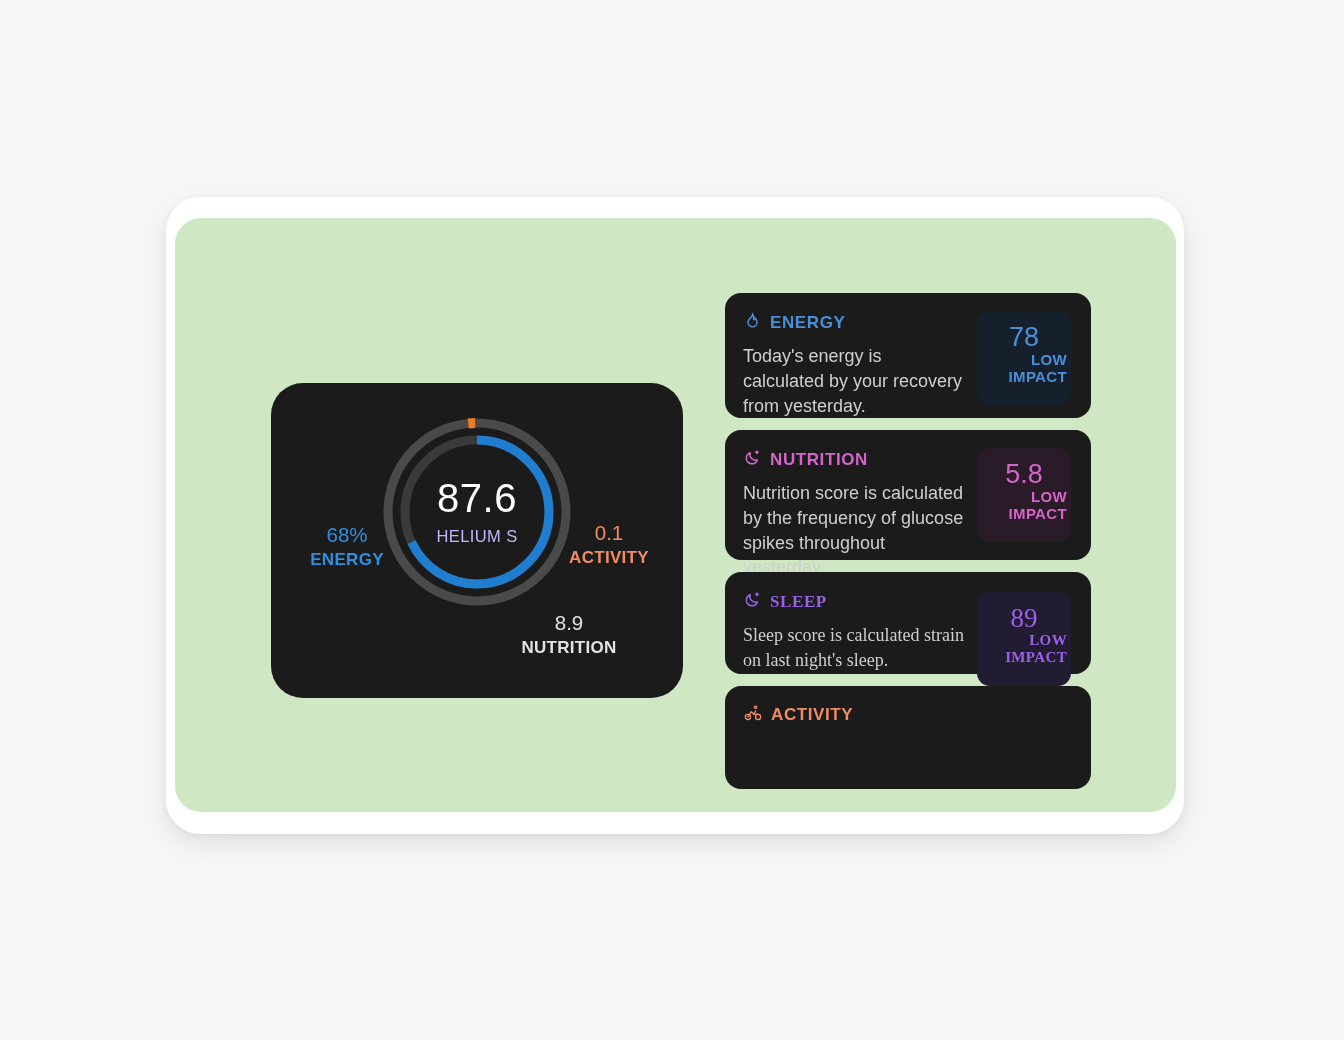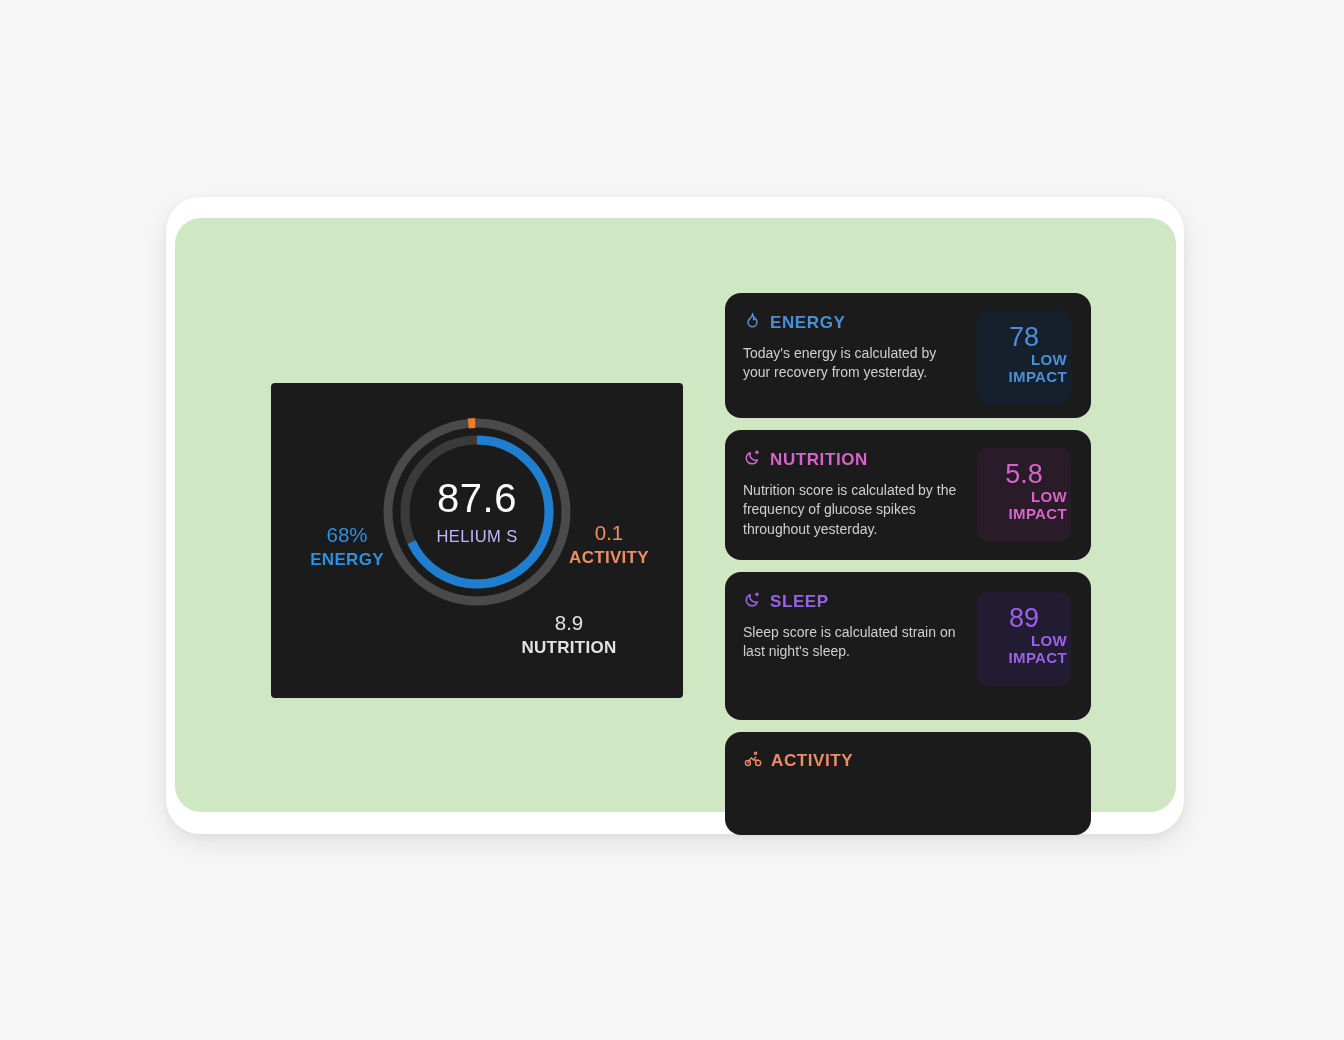--- a/index.html
+++ b/index.html
@@ -44,21 +44,21 @@
   }
 
   
   .summary-card {
     position: absolute;
     left: 96px;
     top: 165px;
     width: 412px;
     height: 315px;
     background: #1b1b1b;
-    border-radius: 4px;
+    border-radius: 32px;
     box-sizing: border-box;
   }
 
   .ring-wrap {
     position: absolute;
     left: 50%;
     top: 29px;
     transform: translateX(-50%);
     width: 200px;
     height: 200px;
@@ -150,21 +150,21 @@
 
   .metric-icon { display: block; flex: 0 0 auto; }
 
   .metric-title {
     font-size: 17px;
     font-weight: 700;
     letter-spacing: 0.6px;
   }
 
   .metric-desc {
-    font-size: 14px;
+    font-size: 18px;
     font-weight: 400;
     color: #cfcfcf;
     line-height: 1.38;
   }
 
   .metric-badge {
     flex: 0 0 auto;
     width: 94px;
     border-radius: 13px;
     padding: 12px 4px 20px;
@@ -183,21 +183,21 @@
     display: block;
     font-size: 15px;
     font-weight: 700;
     letter-spacing: 0.35px;
     text-align: right;
   }
 
   
   .card-energy    { height: 125px; }
   .card-nutrition { height: 130px; }
-  .card-sleep     { height: 148px; }
+  .card-sleep     { height: 102px; font-family: Liberation Serif, serif; }
   .card-activity  { height: 103px; }
 
   .card-sleep .metric-badge,
   .card-activity .metric-badge { margin-top: 2px; }
 </style>
 </head>
 <body>
 
 <div id="root">
 

